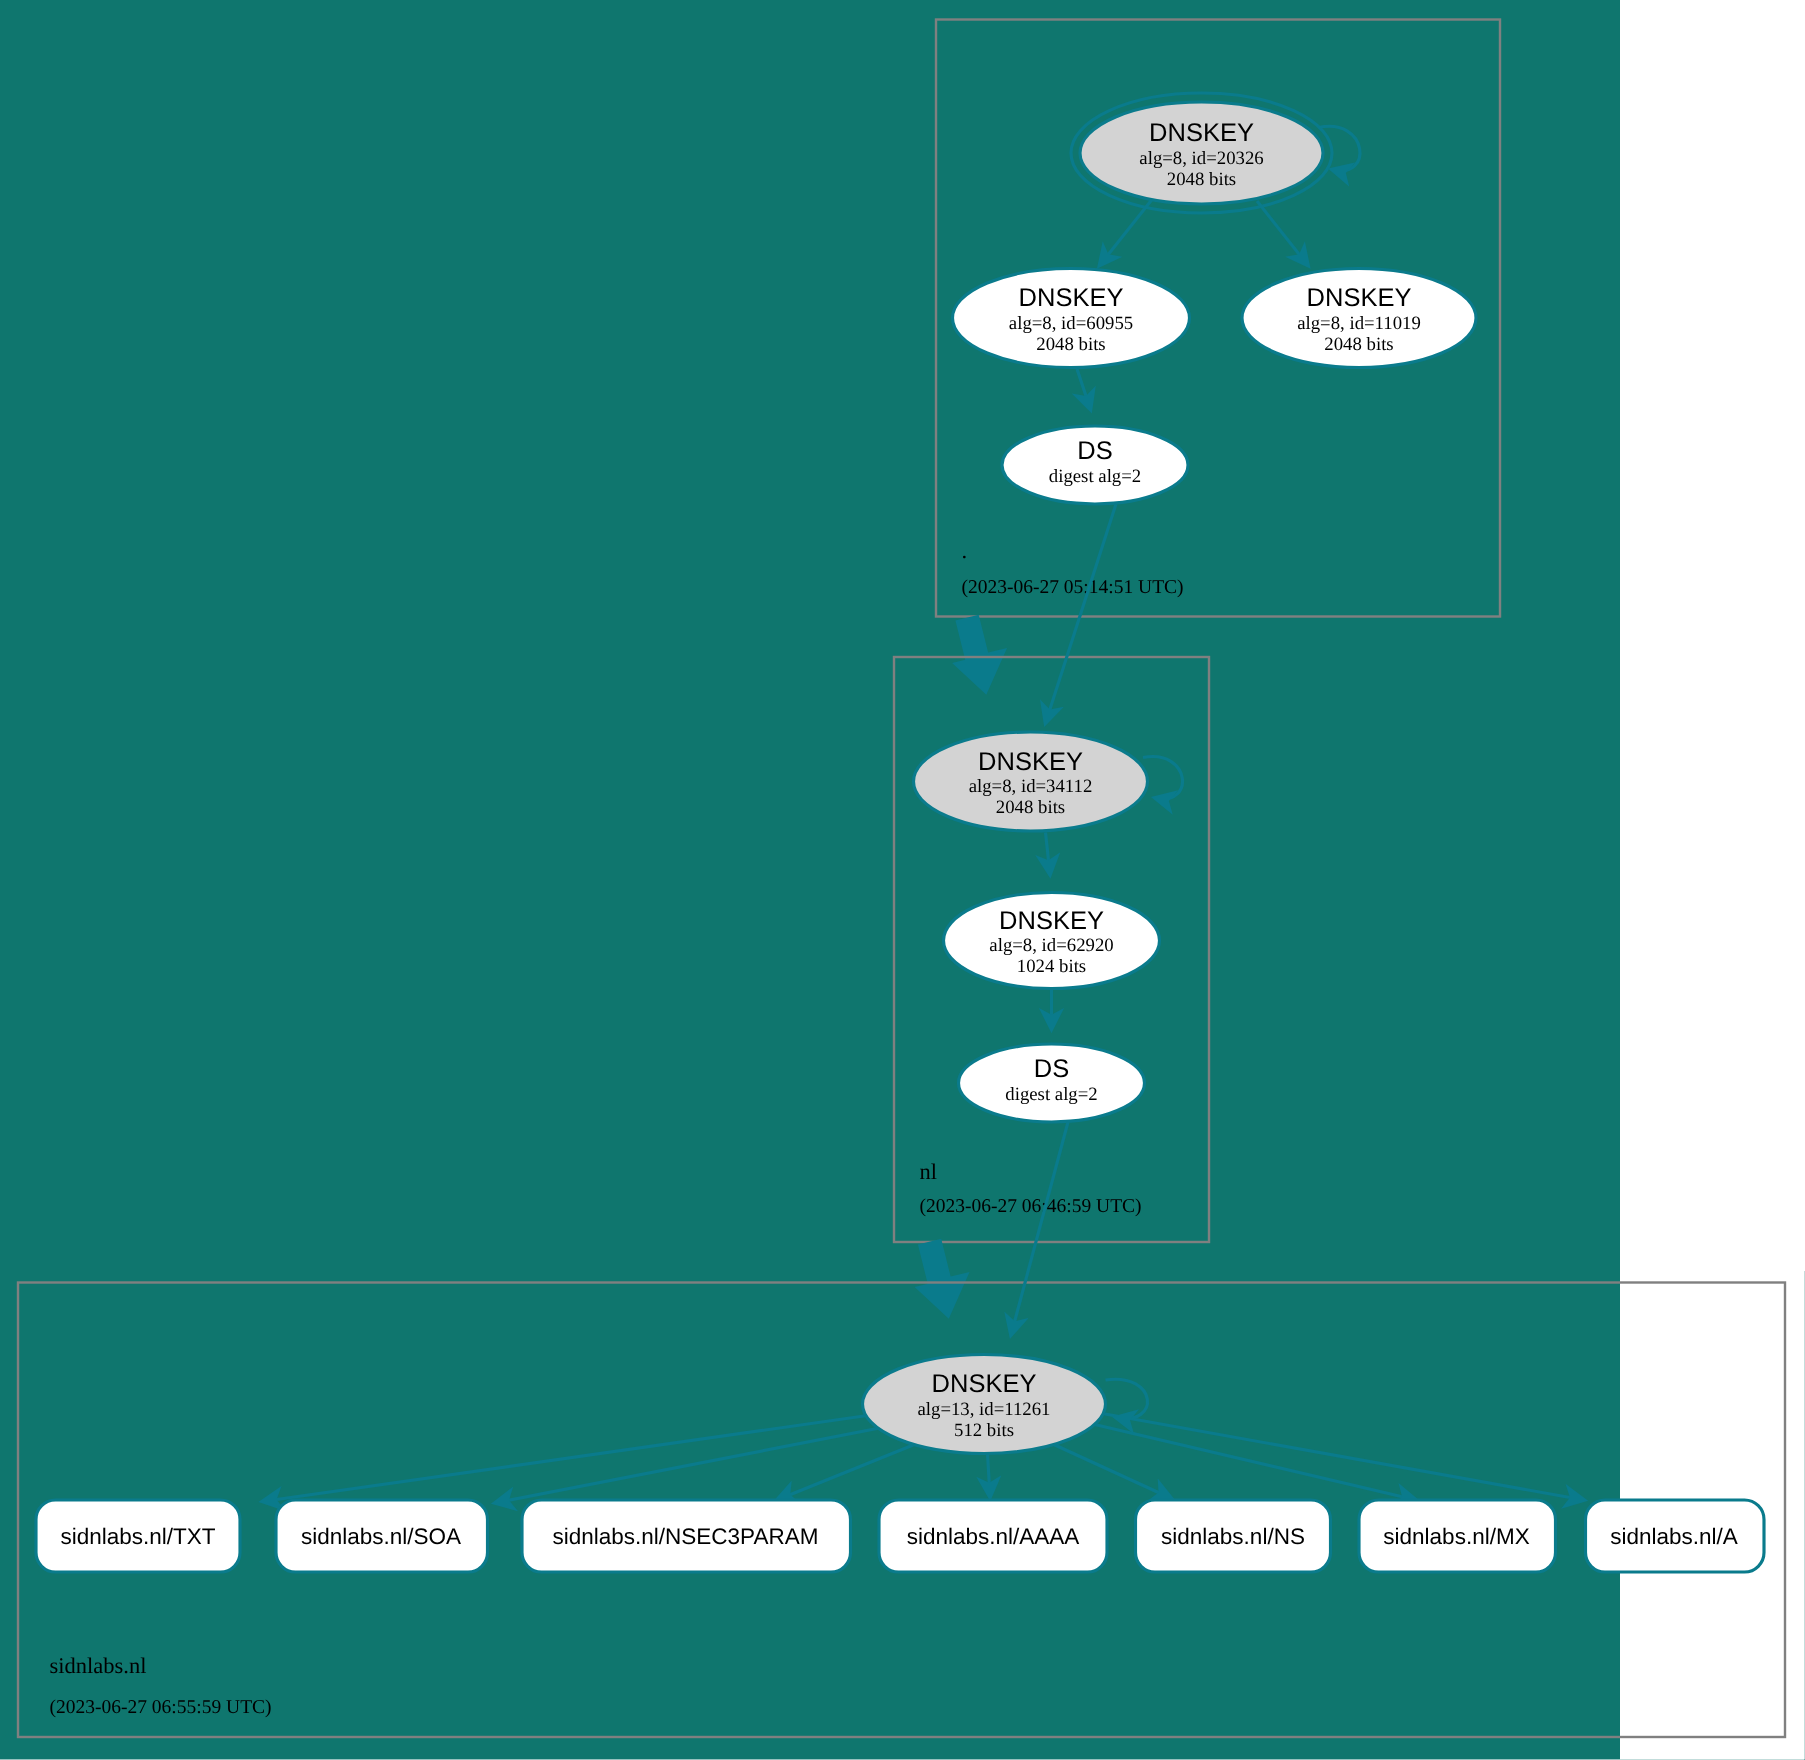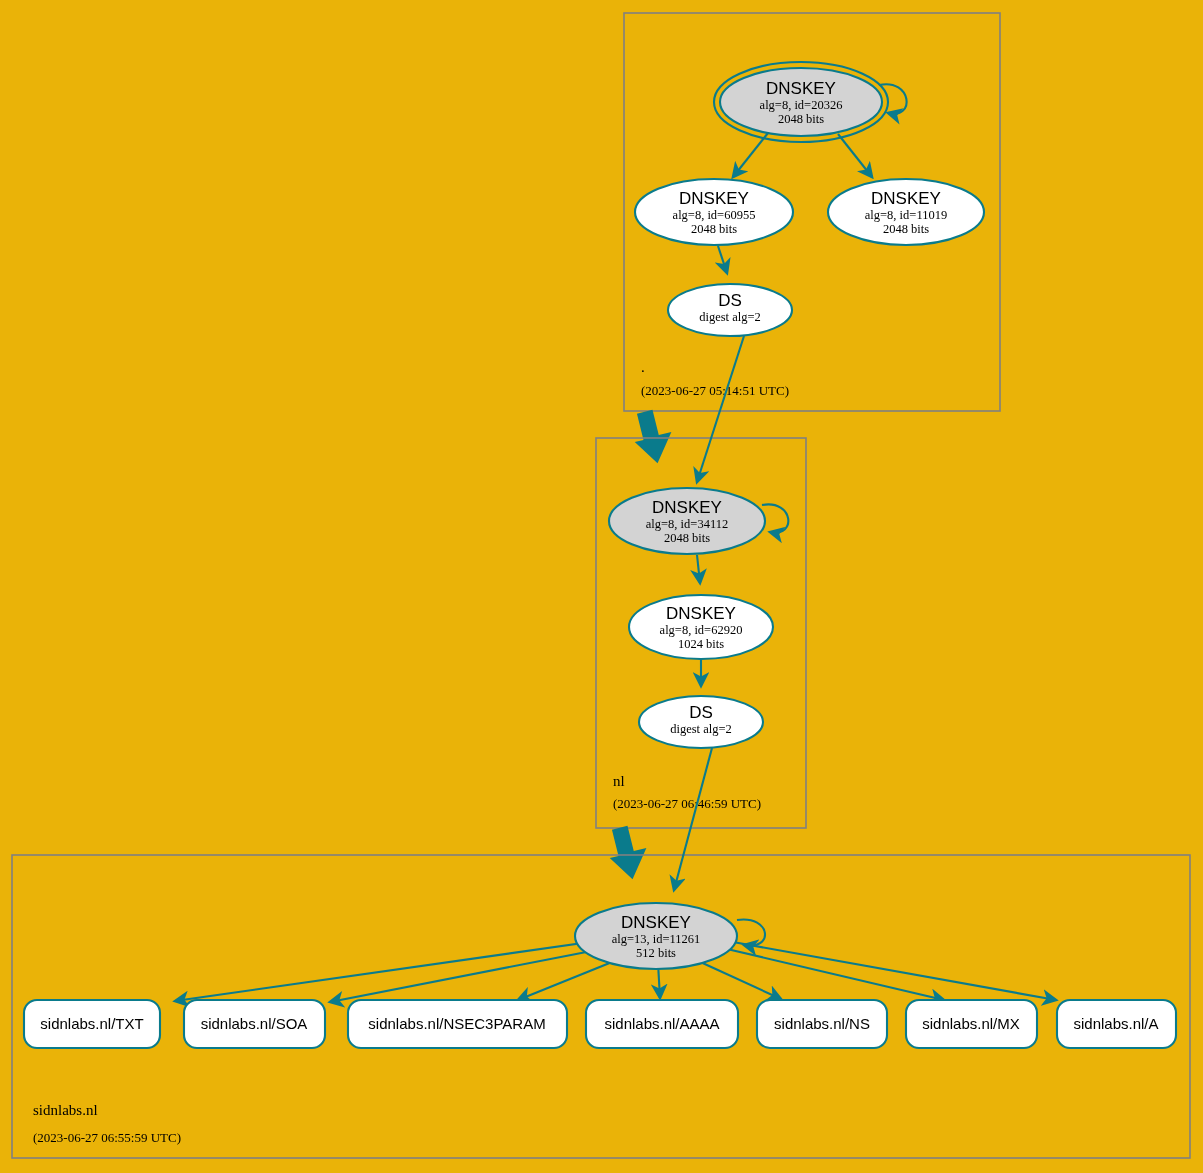--- a/index.html
+++ b/index.html
@@ -2,23 +2,23 @@
 <html><head>
 <meta charset="utf-8">
 <style>
   html, body {
     margin: 0;
     padding: 0;
     background: #ffffff;
   }
   #canvas-wrap {
     position: relative;
-    width: 1203px;
+    width: 1080px;
     height: 1173px;
-    background: #eab308;
+    background: #0f766e;
     font-family: "Liberation Serif", serif;
   }
   svg#diagram {
     display: block;
     width: 1203px;
     height: 1173px;
   }
   .zone-box {
     fill: none;
     stroke: #808080;

